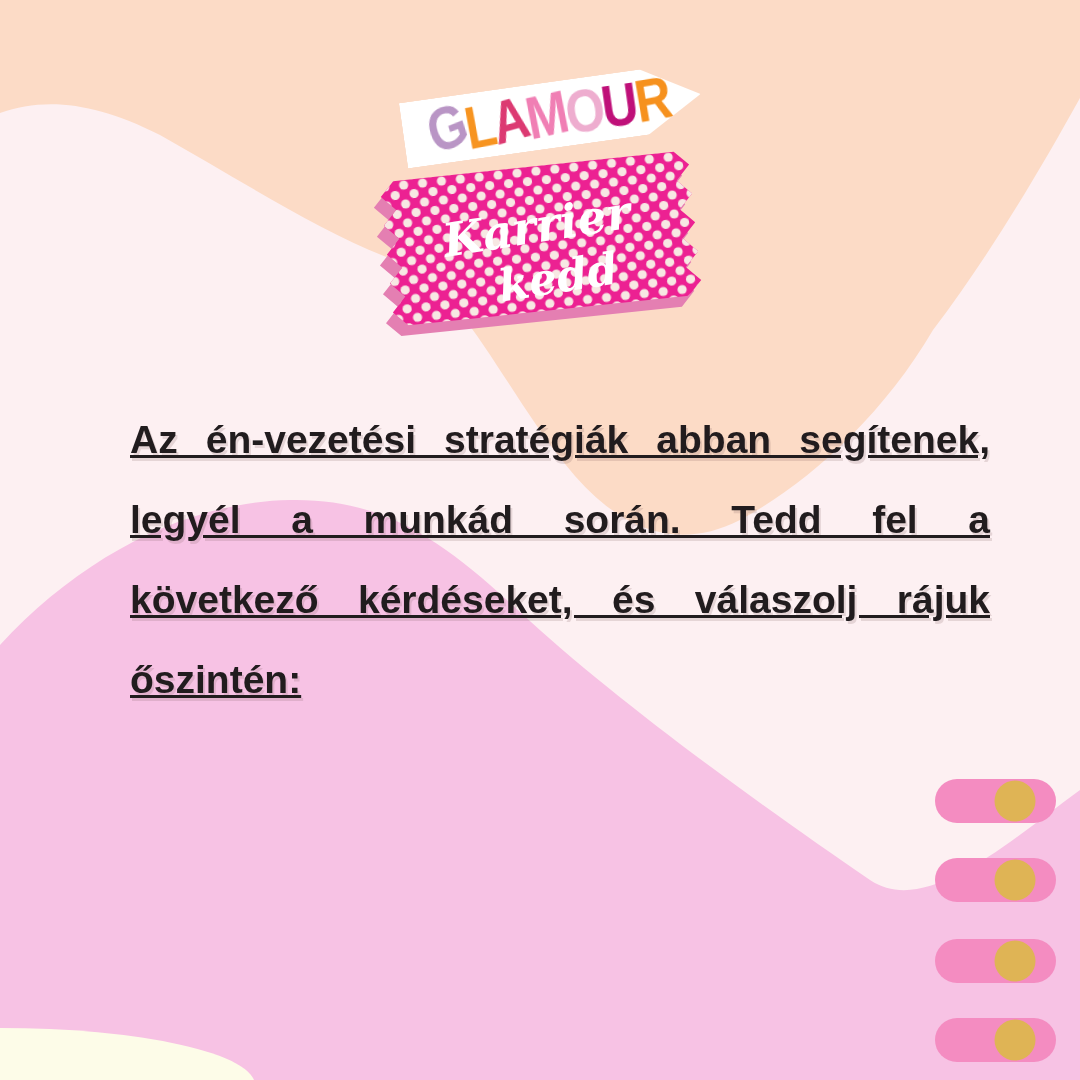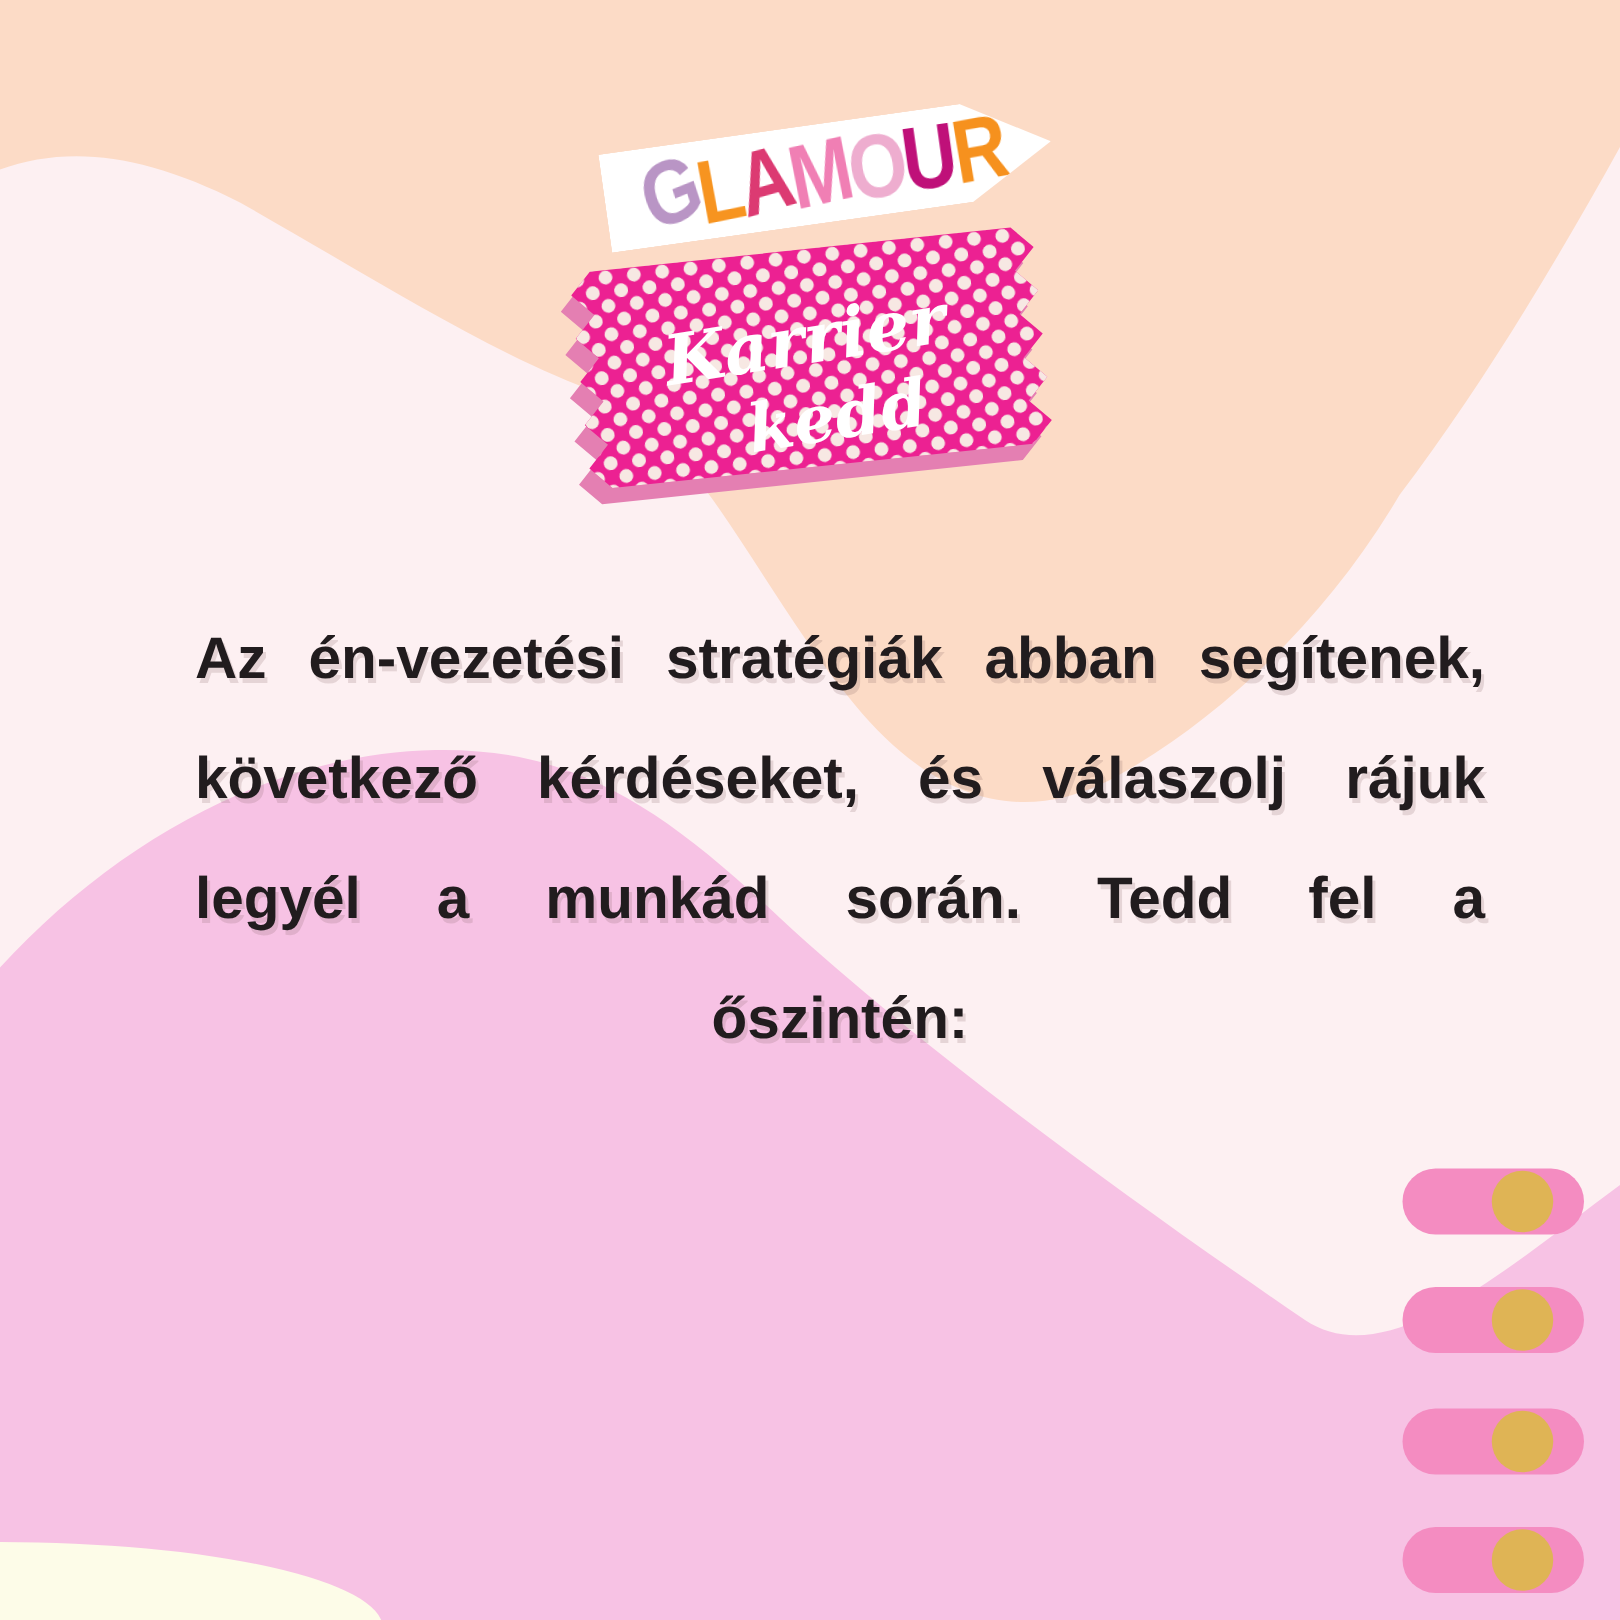--- a/index.html
+++ b/index.html
@@ -45,23 +45,24 @@
     font-family:"DejaVu Serif",serif;font-style:italic;font-weight:700;
   }
 
   
   .body-text{
     position:absolute;left:130px;top:400px;width:860px;
     font-size:39px;font-weight:700;line-height:80px;
     color:#211c1e;
     text-shadow:2px 3px 0 rgba(120,90,90,0.18);
     z-index:2;
+    text-decoration:underline;
   }
   .jline{text-align:justify;text-align-last:justify;}
-  .lline{text-align:center;}
+  .lline{text-align:left;}
 </style>
 </head>
 <body>
 
 <div id="canvas">
 
   <svg id="bg" viewBox="0 0 1080 1080" xmlns="http://www.w3.org/2000/svg">
     <rect x="0" y="0" width="1080" height="1080" fill="#fdf0f2"></rect>
     <path d="M0,113 C45,97 95,102 160,135 C240,180 330,238 400,262 C465,290 505,392 570,470 C618,528 675,553 740,520 C805,485 880,420 933,330 C990,255 1040,170 1080,98 L1080,0 L0,0 Z" fill="#fcdbc6"></path>
     <path d="M0,645 C80,558 185,502 290,500 C385,498 445,542 520,612 C615,700 760,805 870,880 C925,917 1005,845 1080,790 L1080,1080 L0,1080 Z" fill="#f7c2e4"></path>
@@ -100,18 +101,18 @@
     </defs>
     <path transform="translate(-8,10)" d="M14,0 H296 L310,14.5 L296,29 L310,43.5 L296,58 L310,72.5 L296,87 L310,101.5 L296,116 L310,130.5 L296,145 H14 L0,130.5 L14,116 L0,101.5 L14,87 L0,72.5 L14,58 L0,43.5 L14,29 L0,14.5 Z" fill="#e47fb2"></path>
     <path d="M14,0 H296 L310,14.5 L296,29 L310,43.5 L296,58 L310,72.5 L296,87 L310,101.5 L296,116 L310,130.5 L296,145 H14 L0,130.5 L14,116 L0,101.5 L14,87 L0,72.5 L14,58 L0,43.5 L14,29 L0,14.5 Z" fill="#ec2192"></path>
     <path d="M14,0 H296 L310,14.5 L296,29 L310,43.5 L296,58 L310,72.5 L296,87 L310,101.5 L296,116 L310,130.5 L296,145 H14 L0,130.5 L14,116 L0,101.5 L14,87 L0,72.5 L14,58 L0,43.5 L14,29 L0,14.5 Z" fill="url(#dots)"></path>
     <text class="tape-text" x="152" y="76" font-size="46" text-anchor="middle" transform="rotate(-3 152 62)" fill="#ffffff">Karrier</text>
     <text class="tape-text" x="168" y="128" font-size="44" text-anchor="middle" transform="rotate(-3 168 114)" fill="#ffffff">kedd</text>
   </svg>
 
   <div class="body-text" style="color: rgb(33, 28, 30);">
     <div class="jline">Az én-vezetési stratégiák abban segítenek,</div>
+    <div class="jline">legyél a munkád során. Tedd fel a</div>
     <div class="jline">következő kérdéseket, és válaszolj rájuk</div>
-    <div class="jline">legyél a munkád során. Tedd fel a</div>
     <div class="lline">őszintén:</div>
   </div>
 
 </div>
 
 </body></html>

